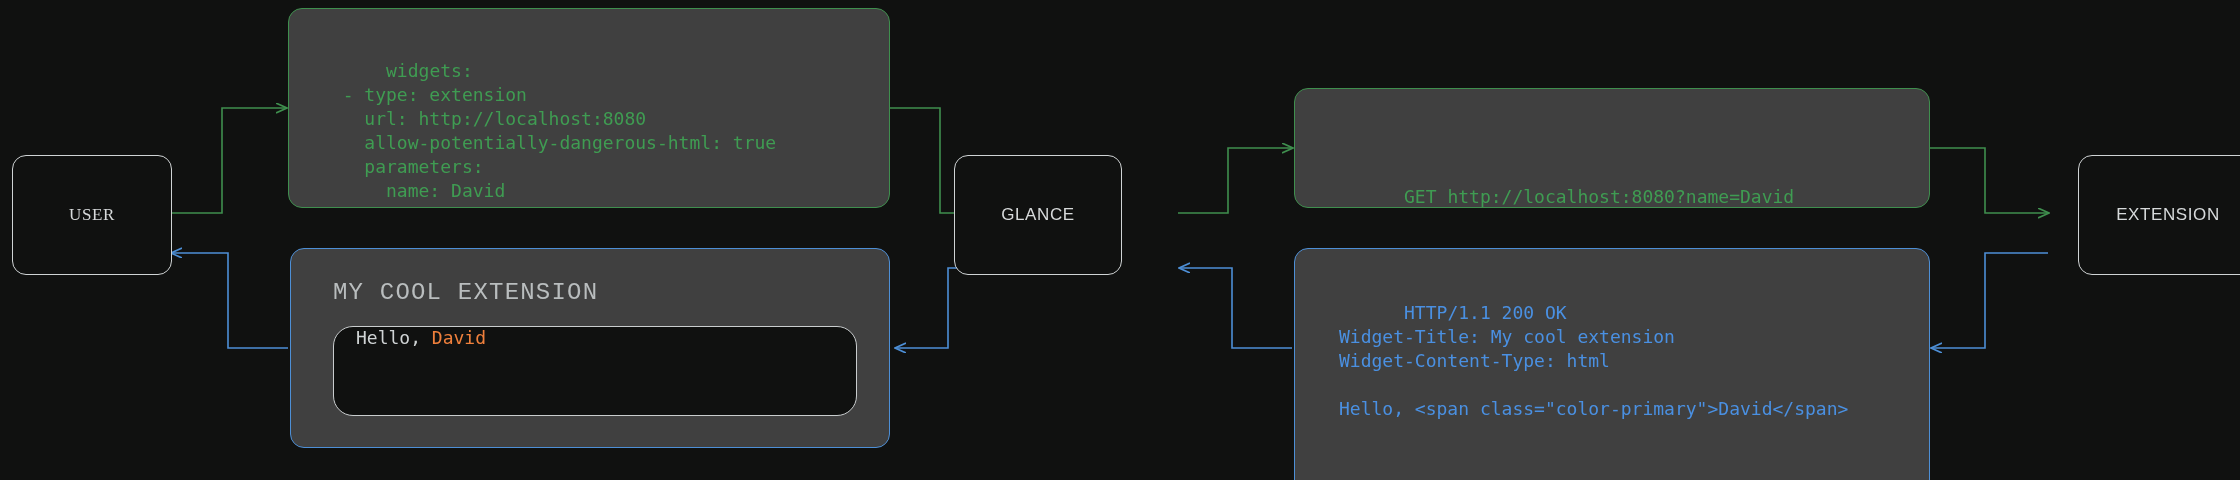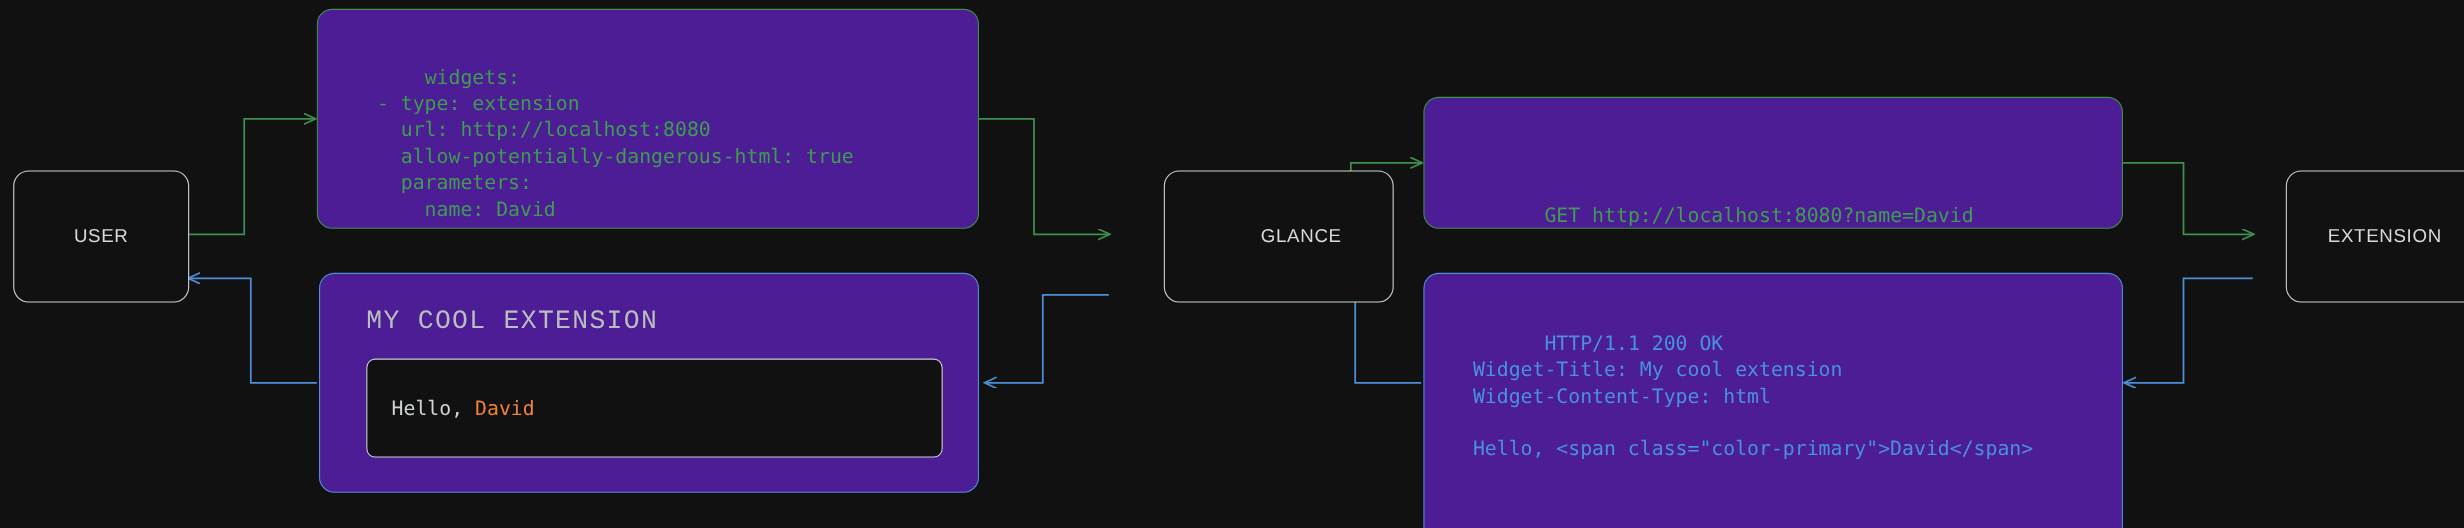--- a/index.html
+++ b/index.html
@@ -20,21 +20,21 @@
     display:flex;align-items:center;justify-content:center;
     color:#d7dadb;
     font-family:"Liberation Sans","DejaVu Sans",sans-serif;
     font-size:17px;
     letter-spacing:.6px;
   }
 
   .msgbox{
     position:absolute;
     border-radius:14px;
-    background:#4c1d95;
+    background:#404040;
     box-sizing:border-box;
   }
   .msgbox.green{border:1.6px solid #3f8f4e;}
   .msgbox.blue{border:1.6px solid #4d8fd6;}
 
   .code{
     font-family:"DejaVu Sans Mono","Liberation Mono",monospace;
     font-size:18px;
     line-height:24px;
     white-space:pre;
@@ -43,24 +43,24 @@
   .code.blue{color:#4a90e2;}
 
   .widget-title{
     color:#b9bdbe;
     font-family:Liberation Mono, monospace;
     font-size:24px;
     letter-spacing:1.2px;
   }
   .widget-inner{
     border:1.5px solid #c9cdce;
-    border-radius:8px;
+    border-radius:20px;
     background:#101110;
     box-sizing:border-box;
-    display:flex;align-items:center;
+    display:flex;align-items:flex-start;
   }
   .widget-text{
     font-family:"DejaVu Sans Mono","Liberation Mono",monospace;
     font-size:18px;
     color:#cfd3d4;
     padding-left:22px;
   }
   .accent{color:#f0803c;}
   .blank-line{display:block;height:24px;}
 </style>
@@ -88,25 +88,25 @@
     </g>
 
     <g fill="none" stroke="#4d8fd6" stroke-width="1.6">
       <path d="M2048,253 L1985,253 L1985,348 L1932,348" marker-end="url(#ab)"></path>
       <path d="M1292,348 L1232,348 L1232,268 L1180,268" marker-end="url(#ab)"></path>
       <path d="M1008,268 L948,268 L948,348 L896,348" marker-end="url(#ab)"></path>
       <path d="M288,348 L228,348 L228,253 L172,253" marker-end="url(#ab)"></path>
     </g>
   </svg>
 
-  <div class="node" style="left:12px;top:155px;width:158px;height:118px;">
+  <div class="node" style="left:12px;top:155px;width:158px;height:118px;font-family:Liberation Serif, serif;">
     <span>USER</span>
   </div>
 
-  <div class="node" style="left:1058px;top:155px;width:166px;height:118px;padding-left:41px;">
+  <div class="node" style="left:954px;top:155px;width:166px;height:118px;">
     <span>GLANCE</span>
   </div>
 
   <div class="node" style="left:2050px;top:155px;width:178px;height:118px;margin-left:28px;">
     <span>EXTENSION</span>
   </div>
 
   <div class="msgbox green" style="left:288px;top:8px;width:602px;height:200px;padding:26px 0 0 32px;">
     <div class="code green">
       <span>widgets:</span>

